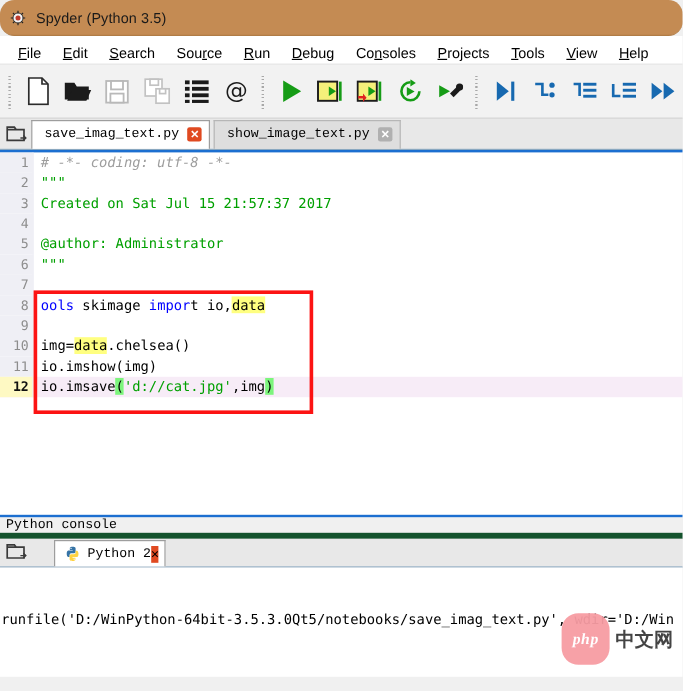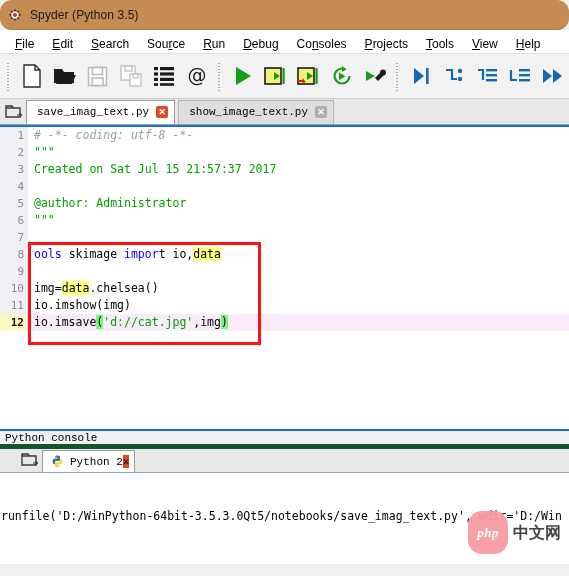--- a/index.html
+++ b/index.html
@@ -215,21 +215,22 @@
     align-items: center;
     padding-left: 5px;
     border-bottom: 5px solid #14532d;
   }
   .console-tabbar {
     height: 24px;
     background: #e8e8e8;
     display: flex;
     align-items: flex-end;
     border-bottom: 1px solid #8aa8c0;
-    padding-left: 18px;
+    padding-left: 2px;
+    gap: 19px;
   }
   .console-tab {
     height: 22px;
     display: flex; align-items: center;
     padding: 0 5px 0 8px;
     background: #ffffff;
     border: 1px solid #9d9d9d;
     border-bottom: none;
     font-family: "Liberation Mono", monospace;
     font-size: 11px;

